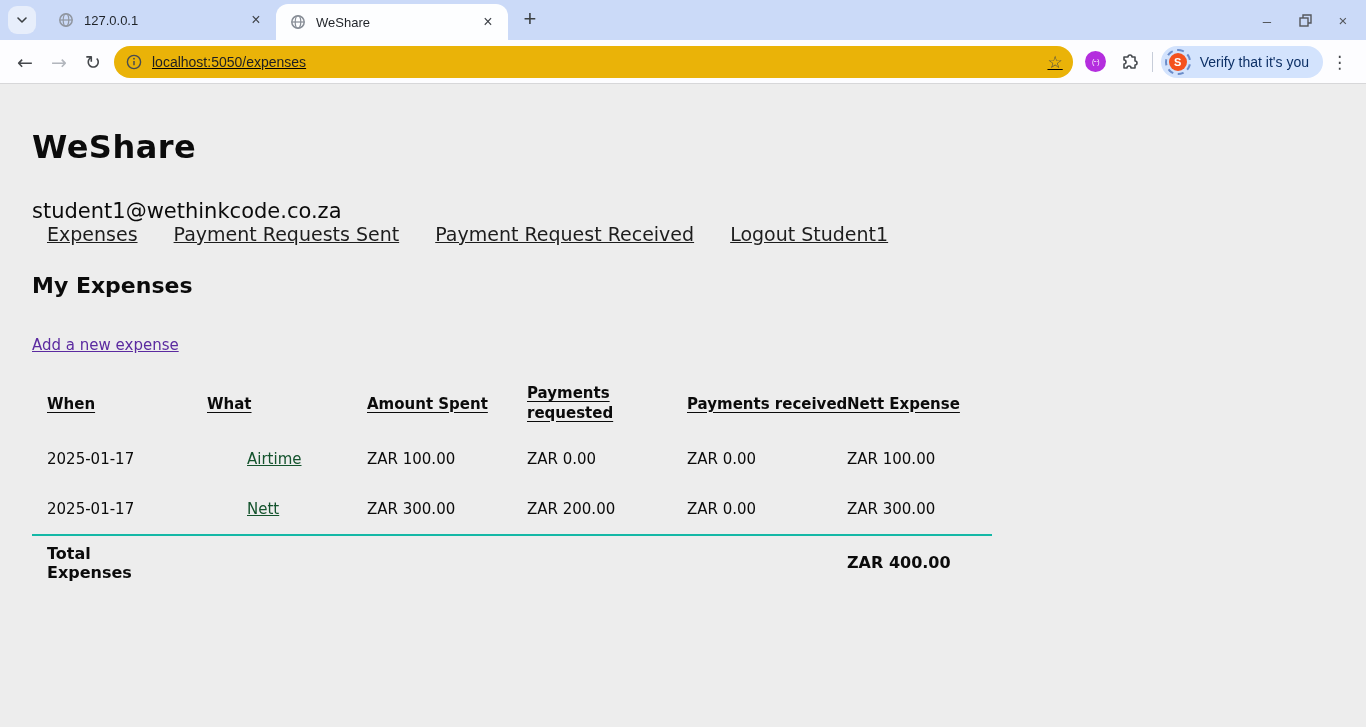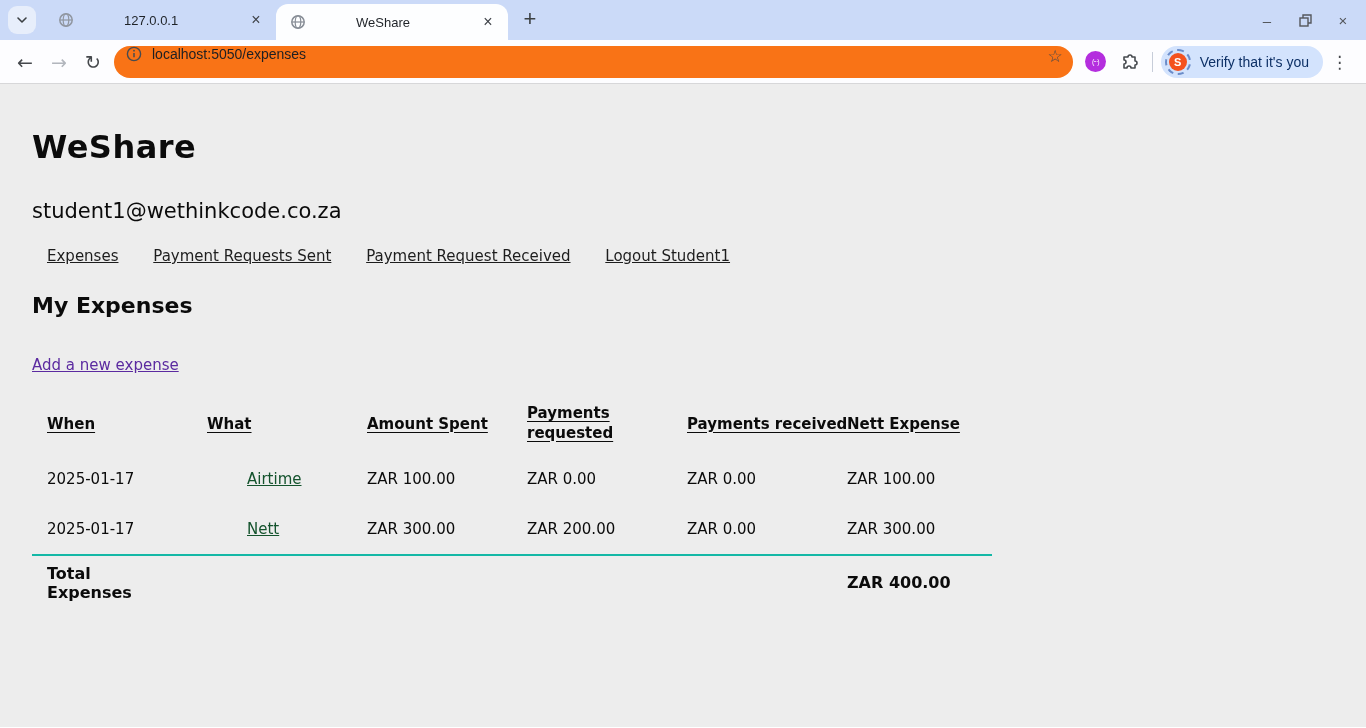--- a/index.html
+++ b/index.html
@@ -11,21 +11,21 @@
     height: 40px; background: #cbdaf8;
     display: flex; align-items: center; position: relative;
   }
   .tab-search {
     width: 28px; height: 28px; border-radius: 9px; background: #e7eefb;
     margin: 0 8px 0 8px; display: flex; align-items: center; justify-content: center;
     cursor: pointer; flex: 0 0 auto;
   }
   .tab {
     display: flex; align-items: center; height: 40px;
-    padding: 0 10px 0 14px; width: 232px; flex: 0 0 auto; gap: 40px;
+    padding: 0 10px 0 14px; width: 232px; flex: 0 0 auto;
   }
   .tab.inactive { color: #1f2328; }
   .tab.active {
     background: #fdfeff; height: 36px; align-self: flex-end;
     border-radius: 12px 12px 0 0; width: 232px;
   }
   .tab-title { font-size: 13px; color: #1f2328; flex: 1; margin-left: 10px;
     white-space: nowrap; overflow: hidden; }
   .tab-close {
     font-size: 16px; color: #40444a; width: 20px; height: 20px; line-height: 19px;
@@ -45,23 +45,24 @@
     height: 44px; background: #fdfdff; display: flex; align-items: center;
     padding: 0 8px; border-bottom: 1px solid #d7d7d9;
   }
   .nav-btn {
     width: 34px; height: 34px; display: flex; align-items: center; justify-content: center;
     font-size: 19px; color: #45484c; border-radius: 50%; cursor: pointer; flex: 0 0 auto;
     font-family: "DejaVu Sans", sans-serif;
   }
   .nav-btn.disabled { color: #b2b6bd; }
   .omnibox {
-    height: 32px; flex: 1; background: #f97316; border-radius: 16px;
-    display: flex; padding: 0 10px 0 12px; margin: 0 4px 0 4px;
+    height: 32px; flex: 1; background: #eab308; border-radius: 16px;
+    display: flex; align-items: center; padding: 0 10px 0 12px; margin: 0 4px 0 4px;
     min-width: 0;
+    text-decoration: underline;
   }
   .omnibox .url { font-size: 14px; color: #1d1f23; margin-left: 10px; flex: 1;
     white-space: nowrap; overflow: hidden; }
   .star { font-size: 17px; color: #44474b; cursor: pointer; flex: 0 0 auto;
     font-family: "DejaVu Sans", sans-serif; }
   .ext-purple {
     width: 21px; height: 21px; border-radius: 50%; background: #b42ede;
     color: #fff; font-size: 7px; display: flex; align-items: center; justify-content: center;
     margin: 0 8px; cursor: pointer; flex: 0 0 auto; letter-spacing: -1px;
   }
@@ -86,21 +87,21 @@
   .kebab { font-size: 17px; color: #44474b; margin: 0 10px 0 8px; cursor: pointer;
     font-family: "DejaVu Sans", sans-serif; flex: 0 0 auto; }
 
   
   .content {
     height: 643px; background: #ededed; padding-left: 32px; padding-right: 32px;
     font-family: "DejaVu Sans", sans-serif; color: #0b0b0b; overflow: hidden;
   }
   .app-title { font-size: 32px; font-weight: bold; padding-top: 44px; letter-spacing: 0.5px; }
   .user-email { font-size: 21px; margin-top: 33px; }
-  .site-nav { margin-top: 24px; padding-left: 15px; font-size: 15px; }
+  .site-nav { padding-left: 15px; font-size: 19px; }
   .site-nav a { color: #1d1d1d; text-decoration: underline; margin-right: 30px; cursor: pointer; }
   .section-title { font-size: 22px; font-weight: bold; margin-top: 28px; }
   .add-link { display: inline-block; margin-top: 38px; font-size: 15px;
     color: #5b2aa0; text-decoration: underline; cursor: pointer; }
 
   table.expenses { border-collapse: collapse; table-layout: fixed; width: 960px;
     margin-top: 30px; }
   table.expenses col { width: 160px; }
   table.expenses th {
     text-align: left; font-size: 15px; font-weight: bold; padding: 0 15px 10px 15px;

